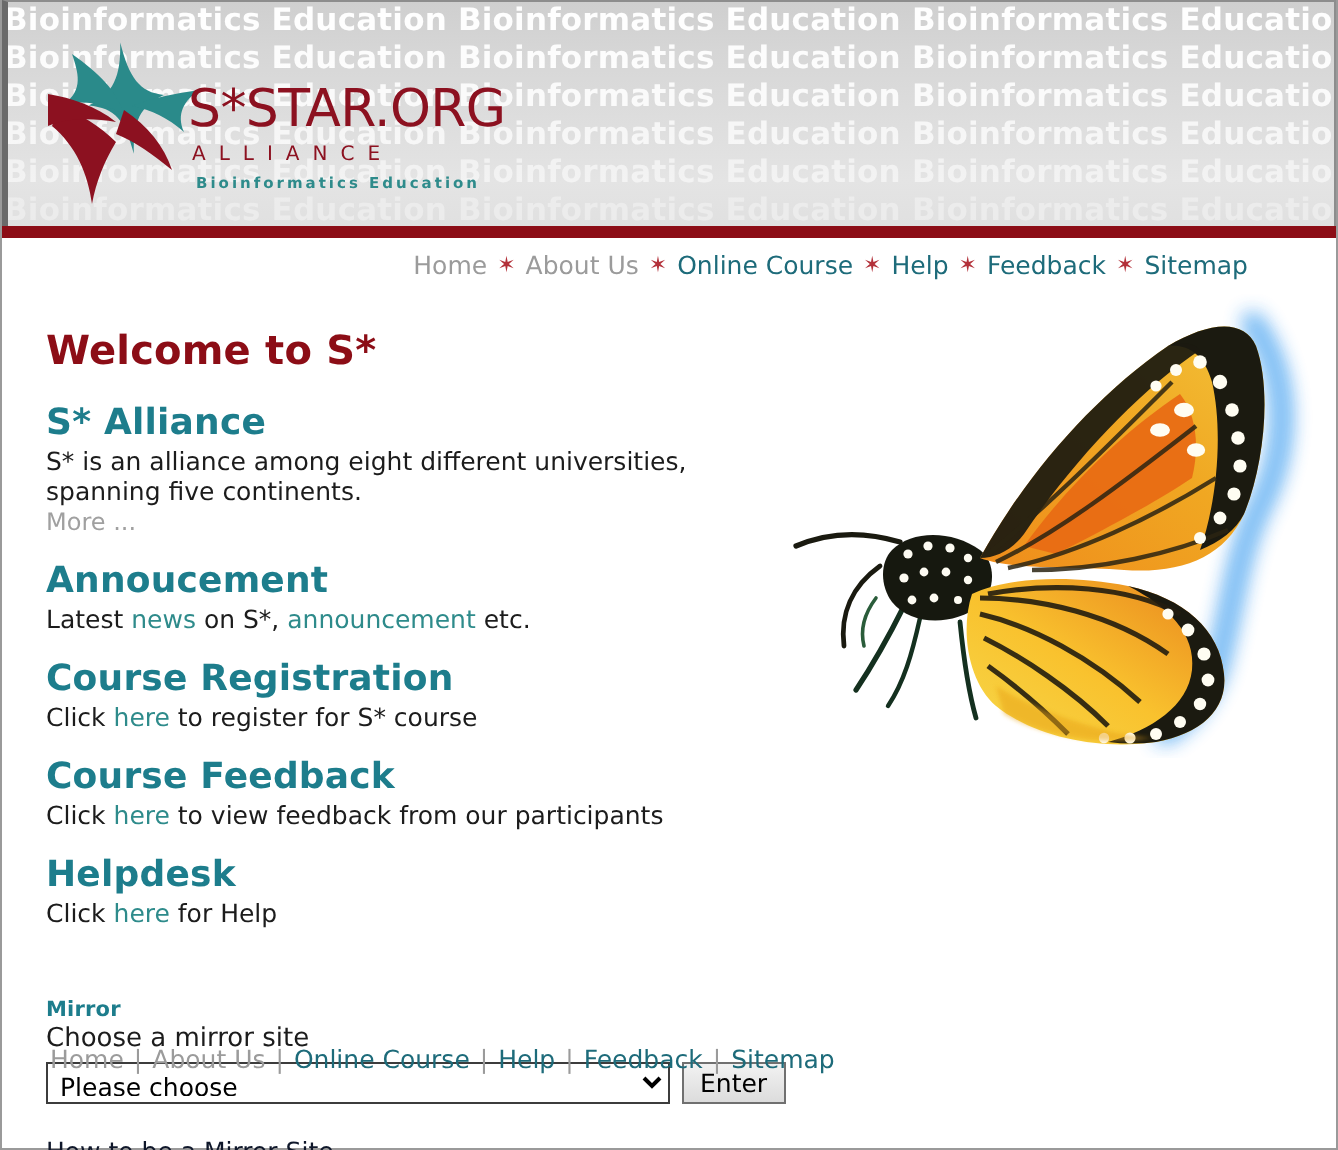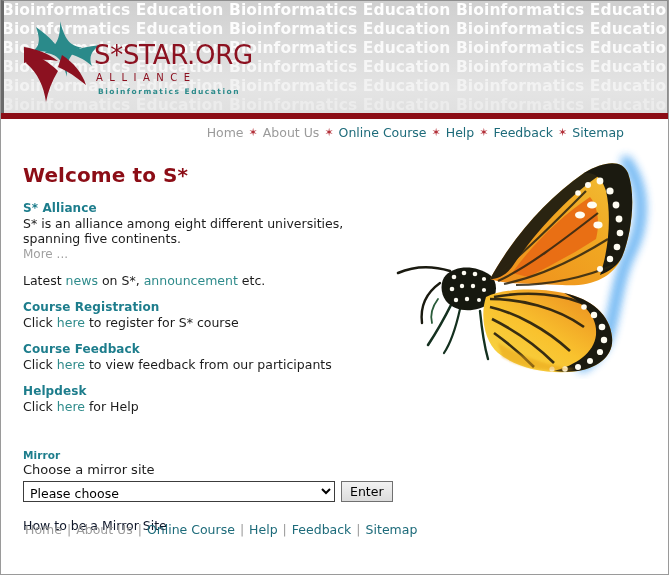--- a/index.html
+++ b/index.html
@@ -154,21 +154,21 @@
   }
   h1.welcome {
     margin: 0 0 14px 0;
     font-size: 20px;
     font-weight: bold;
     color: #8c0d16;
     letter-spacing: 0.1px;
   }
   .sect { margin-bottom: 12px; }
   .sect-title {
-    font-size: 12px;
+    font-size: 18px;
     font-weight: bold;
     color: #1d7d8c;
     margin-bottom: 1px;
     letter-spacing: 0.1px;
   }
   .sect-body {
     font-size: 12.5px;
     color: #1c1c1c;
     line-height: 15px;
   }
@@ -414,20 +414,21 @@
     <div class="col-left">
       <h1 class="welcome">Welcome to S*</h1>
 
       <div class="sect">
         <div class="sect-title">S* Alliance</div>
         <div class="sect-body">S* is an alliance among eight different universities, spanning five continents.</div>
         <a href="#" class="more-link">More ...</a>
       </div>
 
       <div class="sect">
+        <div class="sect-title">Annoucement</div>
         <div class="sect-body"><span>Latest </span><a href="#" class="inline-link">news</a><span> on S*, </span><a href="#" class="inline-link">announcement</a><span> etc.</span></div>
       </div>
 
       <div class="sect">
         <div class="sect-title">Course Registration</div>
         <div class="sect-body"><span>Click </span><a href="#" class="inline-link">here</a><span> to register for S* course</span></div>
       </div>
 
       <div class="sect">
         <div class="sect-title">Course Feedback</div>

